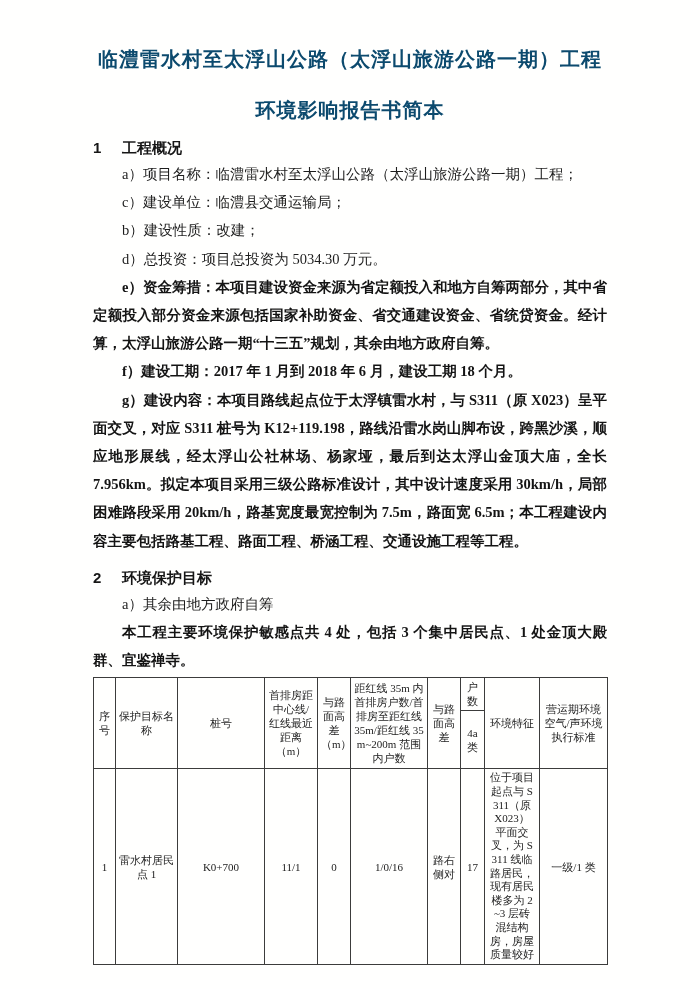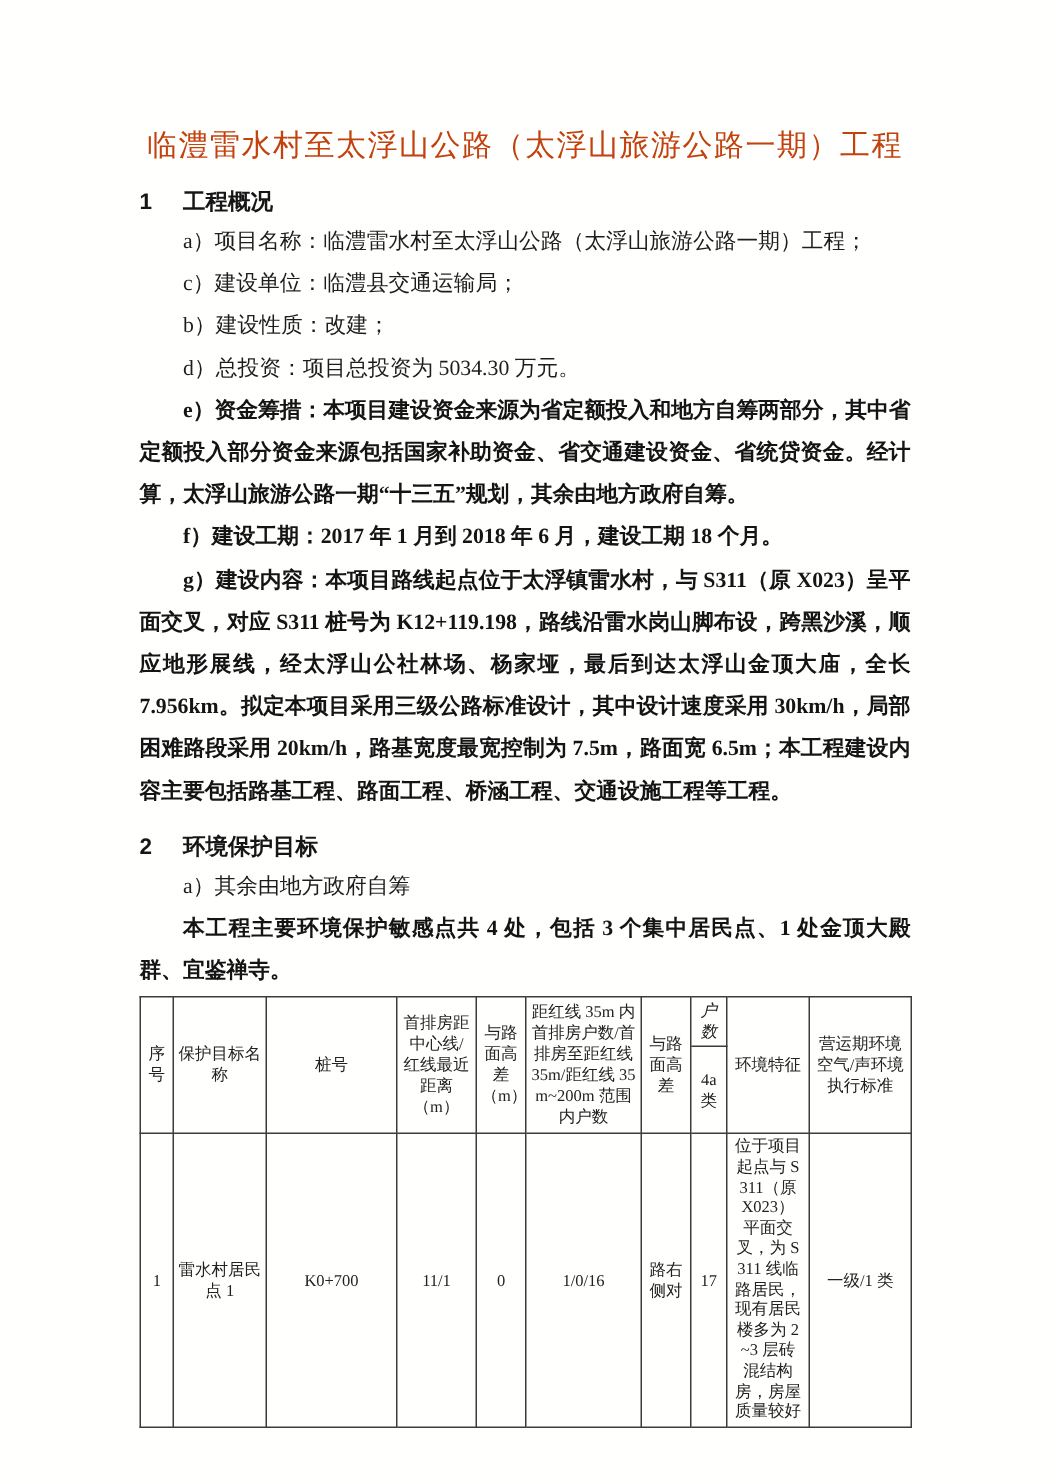--- a/index.html
+++ b/index.html
@@ -18,24 +18,24 @@
     width: 700px;
     height: 989px;
     background: #fffffe;
     box-sizing: border-box;
   }
   .content {
     margin: 0 93px;
     width: 514px;
   }
   .doc-title {
-    padding-top: 82px;
+    padding-top: 44px;
     text-align: center;
-    font-weight: normal;
-    color: #c2410c;
+    font-weight: bold;
+    color: #0c4a6e;
   }
   .title-line {
     font-size: 20px;
     line-height: 30px;
     letter-spacing: 1px;
   }
   .title-line-2 {
     margin-top: 21px;
   }
   .sec-heading {
@@ -75,36 +75,37 @@
     font-size: 11px;
     line-height: 14px;
     text-align: center;
     vertical-align: middle;
     padding: 2px 3px;
     word-break: break-all;
     box-sizing: border-box;
     color: #222;
   }
   .env-table thead th { height: auto; }
-  .env-table .h-top { height: 27px; font-style: italic; }
+  .env-table .h-top { height: 27px; }
   .env-table .h-bottom { height: 58px; }
   .env-table tbody td { height: 110px; }
   .env-table td.feature-cell {
     line-height: 13.6px;
     padding: 2px 4px;
   }
 </style>
 </head>
 <body>
 
 <div class="page">
   <div class="content">
 
     <div class="doc-title">
       <div class="title-line title-line-1">临澧雷水村至太浮山公路（太浮山旅游公路一期）工程</div>
+      <div class="title-line title-line-2">环境影响报告书简本</div>
     </div>
 
     <div class="sec-heading">
       <span class="sec-num">1</span>
       <span class="sec-label">工程概况</span>
     </div>
 
     <p class="para">a）项目名称：临澧雷水村至太浮山公路（太浮山旅游公路一期）工程；</p>
     <p class="para">c）建设单位：临澧县交通运输局；</p>
     <p class="para">b）建设性质：改建；</p>

